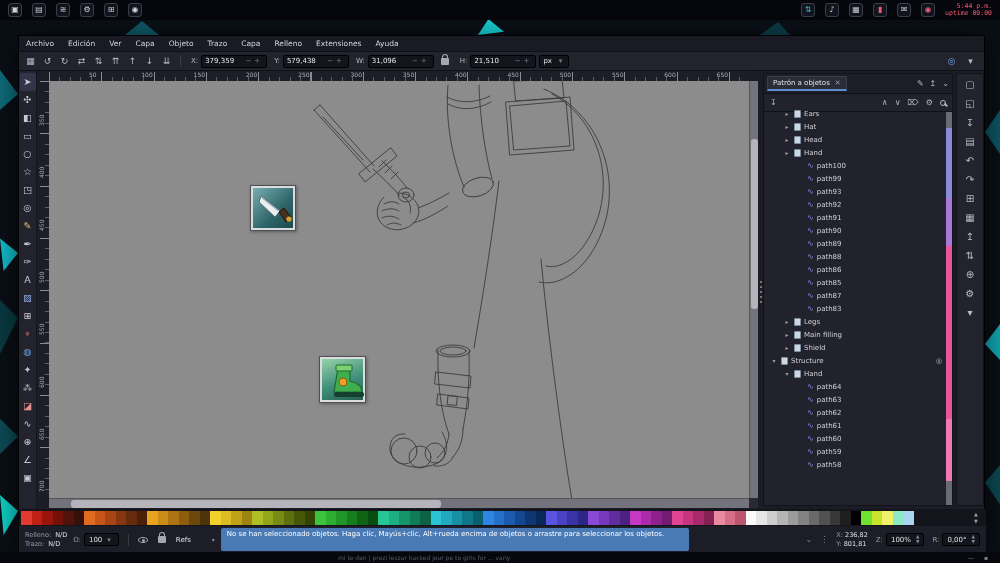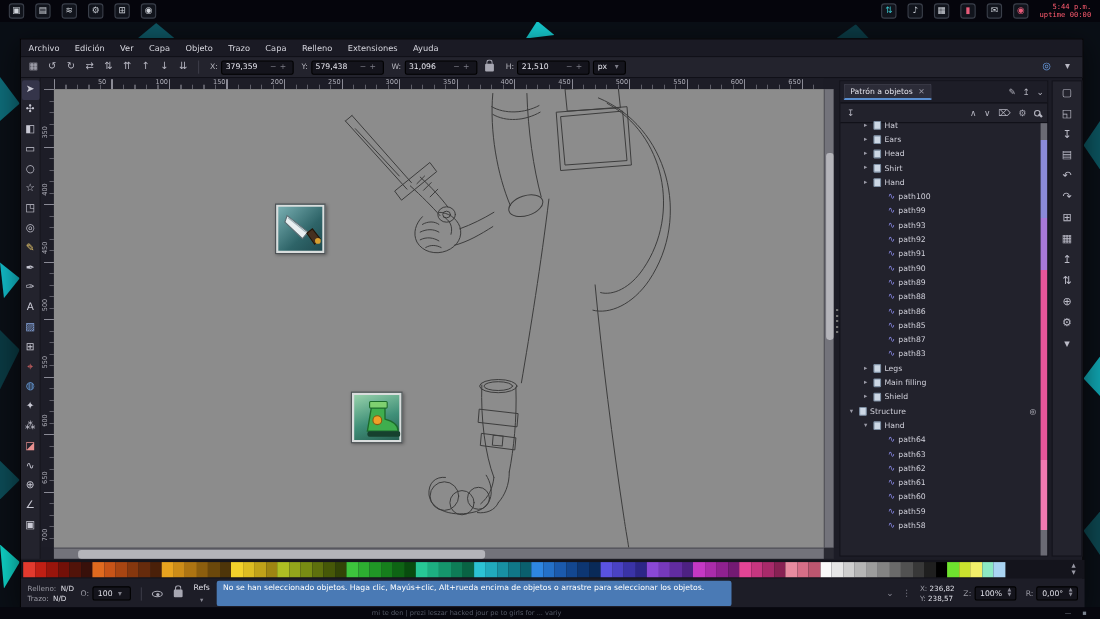--- a/index.html
+++ b/index.html
@@ -90,21 +90,21 @@
   .statusbar{position:absolute;left:0;top:490px;width:967px;height:27px;background:#1d1d27;display:flex;align-items:center;padding:0 6px;gap:6px;}
   .fs-block{display:flex;flex-direction:column;justify-content:center;font-size:6.5px;line-height:9px;}
   .fs-row{display:flex;gap:4px;}
   .slabel{color:#9a9aa4;}
   .sval{color:#e0e0e8;}
   .ofield{display:flex;align-items:center;gap:3px;}
   .obox{background:#14141c;border:1px solid #000;border-radius:2px;color:#e0e0e8;font-size:7px;height:13px;
     display:flex;align-items:center;padding:0 4px;gap:5px;}
   .eye-icon{width:10px;height:6px;border:1px solid #a7a7b2;border-radius:50%;position:relative;display:inline-block;}
   .eye-icon::after{content:'';position:absolute;left:3px;top:1px;width:3px;height:3px;border-radius:50%;background:#a7a7b2;}
-  .layer{display:flex;align-items:center;gap:4px;color:#e0e0e8;font-size:7px;flex-direction:column;}
+  .layer{display:flex;align-items:center;gap:21px;color:#e0e0e8;font-size:7px;}
   .message{background:#4a7ab5;color:#fff;font-size:7px;line-height:9.5px;padding:2px 6px;border-radius:2px;width:468px;height:23px;overflow:hidden;}
   .sb-right{margin-left:auto;display:flex;align-items:center;gap:8px;}
   .dim{color:#8a8a96;font-size:8px;}
   .xy-block{display:flex;flex-direction:column;font-size:6.5px;line-height:9px;text-align:left;}
   .zr{display:flex;align-items:center;gap:3px;}
   .vspin{display:flex;flex-direction:column;color:#8a8a96;font-size:4.5px;line-height:4.5px;}
   
   .taskbar{position:absolute;left:0;top:552px;width:1000px;height:11px;background:#07070e;z-index:30;display:flex;align-items:center;}
   .task-text{position:absolute;left:338px;color:#8890a0;font-size:6px;opacity:.6;white-space:nowrap;}
   .task-btns{position:absolute;right:8px;color:#7a828e;font-size:6px;letter-spacing:4px;}
@@ -379,36 +379,31 @@
           <span class="">∨</span>
           <span class="">⌦</span>
           <span class="">⚙</span>
         </span>
       <span class="mag"></span>
     </div>
     <div class="tree">
         <div class="trow" style="padding-left:19px">
           <span class="chev">▸</span>
           <span class="gi"></span>
-          <span>Hat</span>
+          <span>Ears</span>
         </div>
         <div class="trow" style="padding-left:19px">
           <span class="chev">▸</span>
           <span class="gi"></span>
-          <span>Ears</span>
+          <span>Hat</span>
         </div>
         <div class="trow" style="padding-left:19px">
           <span class="chev">▸</span>
           <span class="gi"></span>
           <span>Head</span>
-        </div>
-        <div class="trow" style="padding-left:19px">
-          <span class="chev">▸</span>
-          <span class="gi"></span>
-          <span>Shirt</span>
         </div>
         <div class="trow" style="padding-left:19px">
           <span class="chev">▸</span>
           <span class="gi"></span>
           <span>Hand</span>
         </div>
         <div class="trow" style="padding-left:32px">
           <span class="chev"></span>
           <span class="pi">∿</span>
           <span>path100</span>
@@ -667,21 +662,21 @@
     <span class="layer">
       <span>Refs</span>
       <span class="dim" style="font-size:6px">▾</span>
     </span>
     <div class="message">No se han seleccionado objetos. Haga clic, Mayús+clic, Alt+rueda encima de objetos o arrastre para seleccionar los objetos.</div>
     <div class="sb-right">
       <span class="dim">⌄</span>
       <span class="dim">⋮</span>
       <div class="xy-block">
         <div><span class="slabel">X:</span> <span class="sval">236,82</span></div>
-        <div><span class="slabel">Y:</span> <span class="sval">238,57</span></div>
+        <div><span class="slabel">Y:</span> <span class="sval">801,81</span></div>
       </div>
       <div class="zr">
         <span class="slabel" style="font-size:7px">Z:</span>
         <span class="obox">
             <span>100%</span>
             <span class="vspin">
               <span>▲</span>
               <span>▼</span>
             </span>
           </span>

